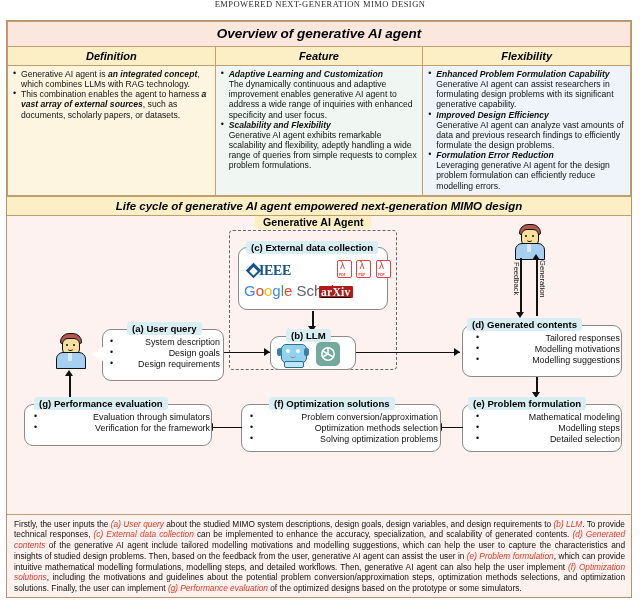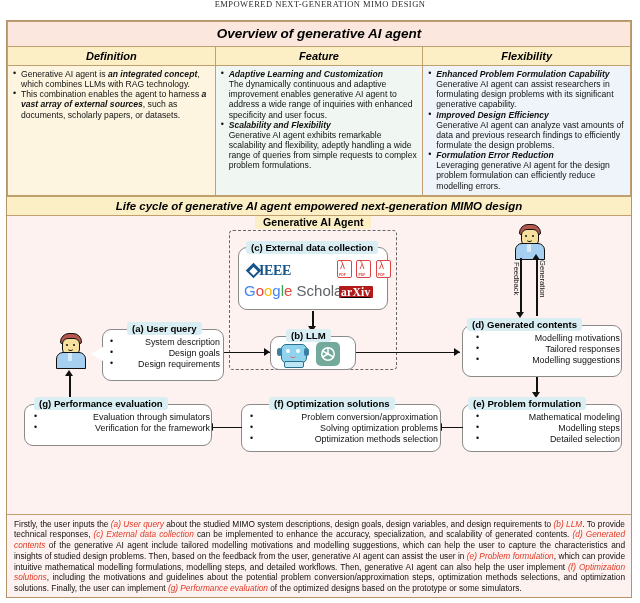--- a/index.html
+++ b/index.html
@@ -269,21 +269,21 @@
 
       <div style="position:absolute;left:237px;top:66px;" class="gs">
         <span class="b">G</span><span class="r">o</span><span class="y">o</span><span class="b">g</span><span class="g">l</span><span class="r">e</span><span class="gray"> Scholar</span>
       </div>
 
       <div style="position:absolute;left:330px;top:44px;">
         <span class="pdfico"></span>
         <span class="pdfico"></span>
         <span class="pdfico"></span>
       </div>
-      <div style="position:absolute;left:332px;top:66px;text-decoration:underline;">
+      <div style="position:absolute;left:312px;top:66px;text-decoration:underline;">
         <span class="arxiv">ar<span style="color:#fff;">X</span>iv</span>
       </div>
 
       <div class="ln" style="left:305px;top:95px;width:1.6px;height:16px;"></div>
       <div class="ah ah-down" style="left:301px;top:110px;"></div>
 
       <div class="dbox" style="left:263px;top:120px;width:86px;height:34px;"></div>
       <div class="dlabel" style="left:279px;top:113px;">(b) LLM</div>
 
       <div style="position:absolute;left:271px;top:126px;width:30px;height:24px;">
@@ -352,22 +352,22 @@
       <div class="ah ah-down" style="left:509px;top:96px;"></div>
       <div class="vtext" style="left:505px;top:46px;">Feedback</div>
 
       <div class="ln" style="left:529px;top:44px;width:1.6px;height:56px;"></div>
       <div class="ah ah-up" style="left:525px;top:38px;"></div>
       <div class="vtext" style="left:531px;top:44px;">Generation</div>
 
       <div class="dbox" style="left:455px;top:109px;width:160px;height:52px;"></div>
       <div class="dlabel" style="left:460px;top:102px;">(d) Generated contents</div>
       <ul class="dlist" style="position:absolute;left:467px;top:117px;width:146px;">
+        <li>Tailored responses</li>
         <li>Modelling motivations</li>
-        <li>Tailored responses</li>
         <li>Modelling suggestions</li>
       </ul>
 
       <div class="ln" style="left:529px;top:161px;width:1.6px;height:17px;"></div>
       <div class="ah ah-down" style="left:525px;top:176px;"></div>
 
       <div class="dbox" style="left:455px;top:188px;width:160px;height:48px;"></div>
       <div class="dlabel" style="left:461px;top:181px;">(e) Problem formulation</div>
       <ul class="dlist" style="position:absolute;left:467px;top:196px;width:146px;">
         <li>Mathematical modeling</li>
@@ -375,22 +375,22 @@
         <li>Detailed selection</li>
       </ul>
 
       <div class="ln" style="left:434px;top:211px;width:22px;height:1.6px;"></div>
       <div class="ah ah-left" style="left:429px;top:207px;"></div>
 
       <div class="dbox" style="left:234px;top:188px;width:200px;height:48px;"></div>
       <div class="dlabel" style="left:262px;top:181px;">(f) Optimization solutions</div>
       <ul class="dlist" style="position:absolute;left:241px;top:196px;width:190px;">
         <li>Problem conversion/approximation</li>
+        <li>Optimization methods selection</li>
         <li>Solving optimization problems</li>
-        <li>Optimization methods selection</li>
       </ul>
 
       <div class="ln" style="left:205px;top:211px;width:30px;height:1.6px;"></div>
       <div class="ah ah-left" style="left:200px;top:207px;"></div>
 
       <div class="dbox" style="left:17px;top:188px;width:188px;height:42px;"></div>
       <div class="dlabel" style="left:27px;top:181px;">(g) Performance evaluation</div>
       <ul class="dlist" style="position:absolute;left:25px;top:196px;width:178px;">
         <li>Evaluation through simulators</li>
         <li>Verification for the framework</li>

